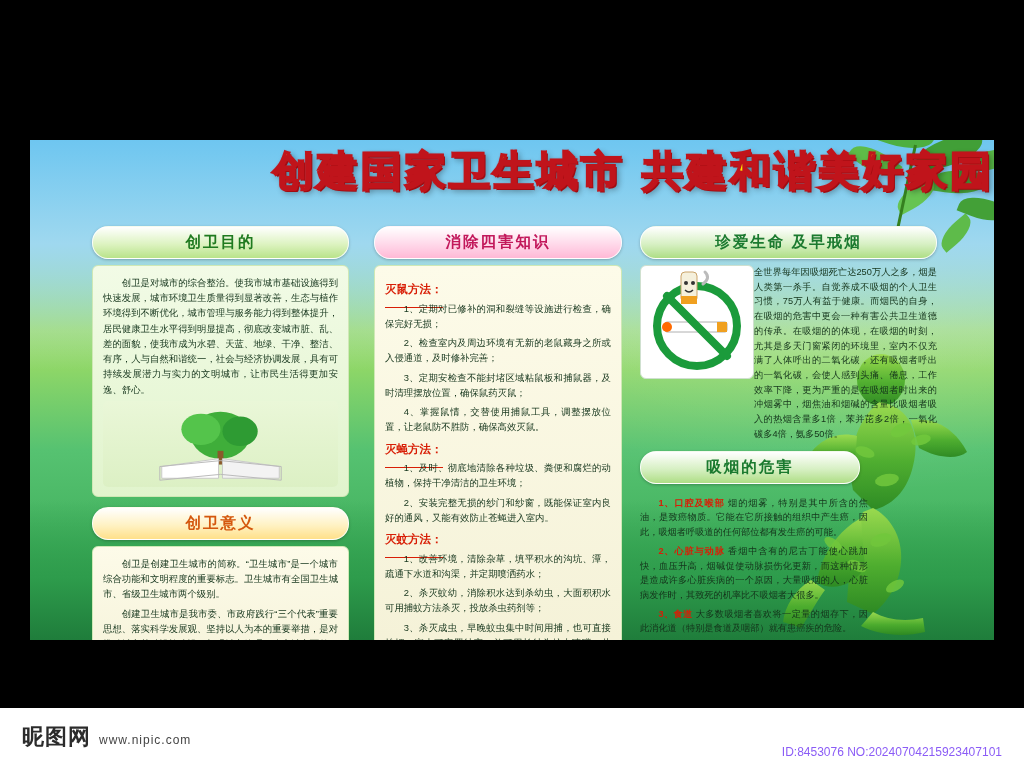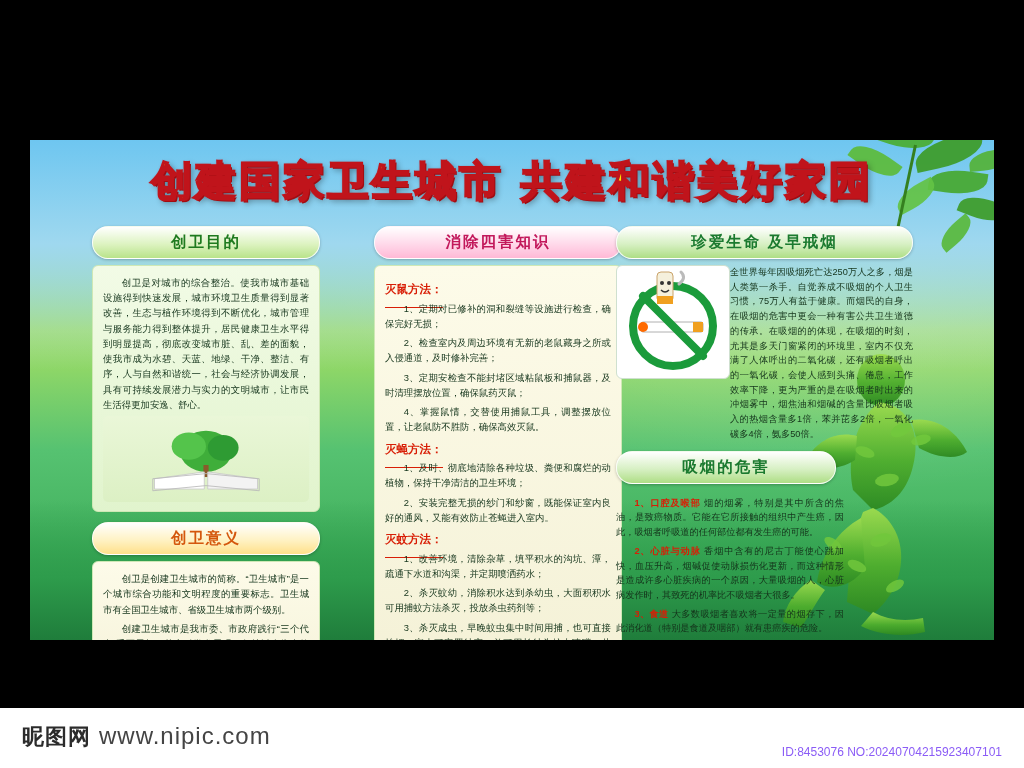--- a/index.html
+++ b/index.html
@@ -26,36 +26,36 @@
   .board:after{
     content:"";position:absolute;left:0;bottom:0;width:100%;height:28%;
     background:linear-gradient(180deg,rgba(44,150,70,0) 0%, #2e9c4c 55%, #1f7d3b 100%);
   }
 
   
   .leaves{position:absolute;right:-10px;top:-12px;width:250px;height:150px;z-index:3;}
   .leaf{position:absolute;background:#3f9e2b;border-radius:70% 0 70% 0;opacity:.92;}
 
   
-  .title-wrap{position:absolute;left:0;top:14px;width:100%;text-align:center;z-index:6;}
+  .title-wrap{position:absolute;left:0;top:4px;width:100%;text-align:right;z-index:6;}
   .title{
     display:inline-block;font-size:41px;font-weight:bold;letter-spacing:3px;
     color:#ffe600;
     -webkit-text-stroke:2px #c0141b;
     text-shadow:
        0 0 2px #c0141b, 2px 2px 0 #a00d12, 3px 3px 6px rgba(0,0,0,.45);
     font-family:"DejaVu Sans","Liberation Sans",sans-serif;
   }
 
   
   .cols{position:absolute;left:62px;top:86px;width:845px;z-index:5;}
   .col{position:absolute;top:0;}
-  .col-a{left:0;width:228px;}
+  .col-a{left:0;width:257px;}
   .col-b{left:282px;width:248px;}
-  .col-c{left:524px;width:297px;}
+  .col-c{left:548px;width:297px;}
 
   
   .hdr{
     height:31px;border-radius:16px;display:flex;align-items:center;justify-content:center;
     font-size:15.5px;font-weight:bold;letter-spacing:2px;
     border:1px solid rgba(255,255,255,.85);
     box-shadow:0 1px 3px rgba(0,0,0,.25);
   }
   .hdr-green{background:linear-gradient(180deg,#ffffff 0%,#ddf3c1 55%,#b9e38a 100%);color:#1f7a1f;}
   .hdr-pink{background:linear-gradient(180deg,#ffffff 0%,#ffd9ea 55%,#ffb9d6 100%);color:#c2185b;border-radius:16px;}
@@ -89,21 +89,21 @@
   .harm-list{font-size:9.2px;line-height:1.6;color:#14341b;text-align:justify;}
   .harm-list b{color:#d81e06;}
 
   
   .runner{position:absolute;right:18px;bottom:0px;width:215px;height:300px;z-index:4;opacity:.97;}
 
   
   .footer{position:absolute;left:0;bottom:0;width:100%;height:60px;background:#fff;}
   .logo{position:absolute;left:22px;top:14px;font-size:22px;font-weight:bold;color:#333;letter-spacing:1px;}
   .logo .cn{color:#2b2b2b;}
-  .logo .url{font-weight:normal;color:#444;font-size:24px;margin-left:8px;}
+  .logo .url{font-weight:normal;color:#444;font-size:12px;margin-left:8px;}
   .meta{position:absolute;right:22px;top:22px;font-size:12px;color:#8b5cf6;margin-top:15px;}
 </style>
 </head>
 <body>
 
 <div class="stage">
 
   <div class="board">
 
     <div class="leaves">

